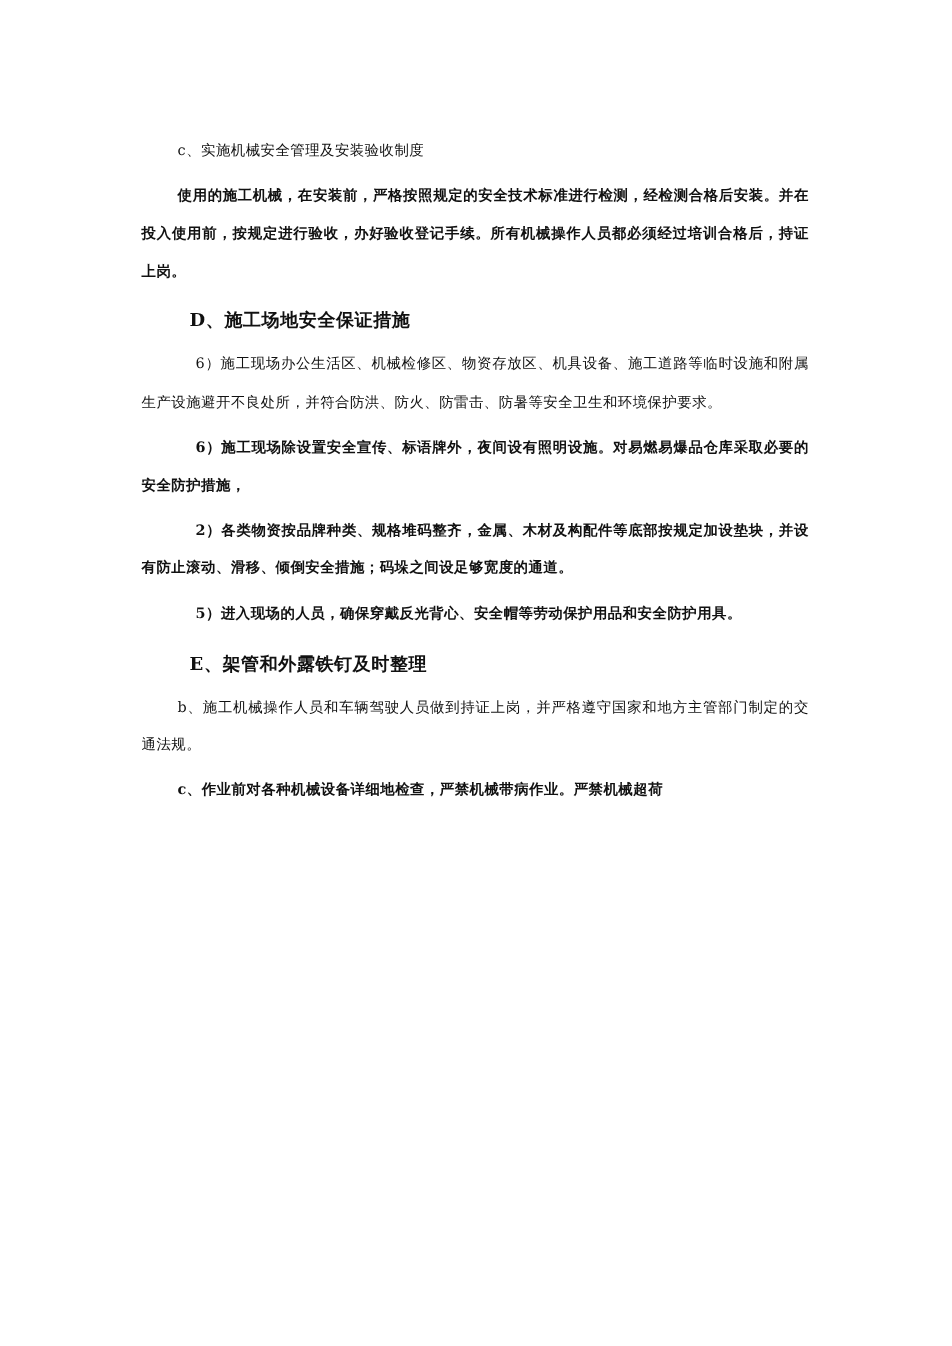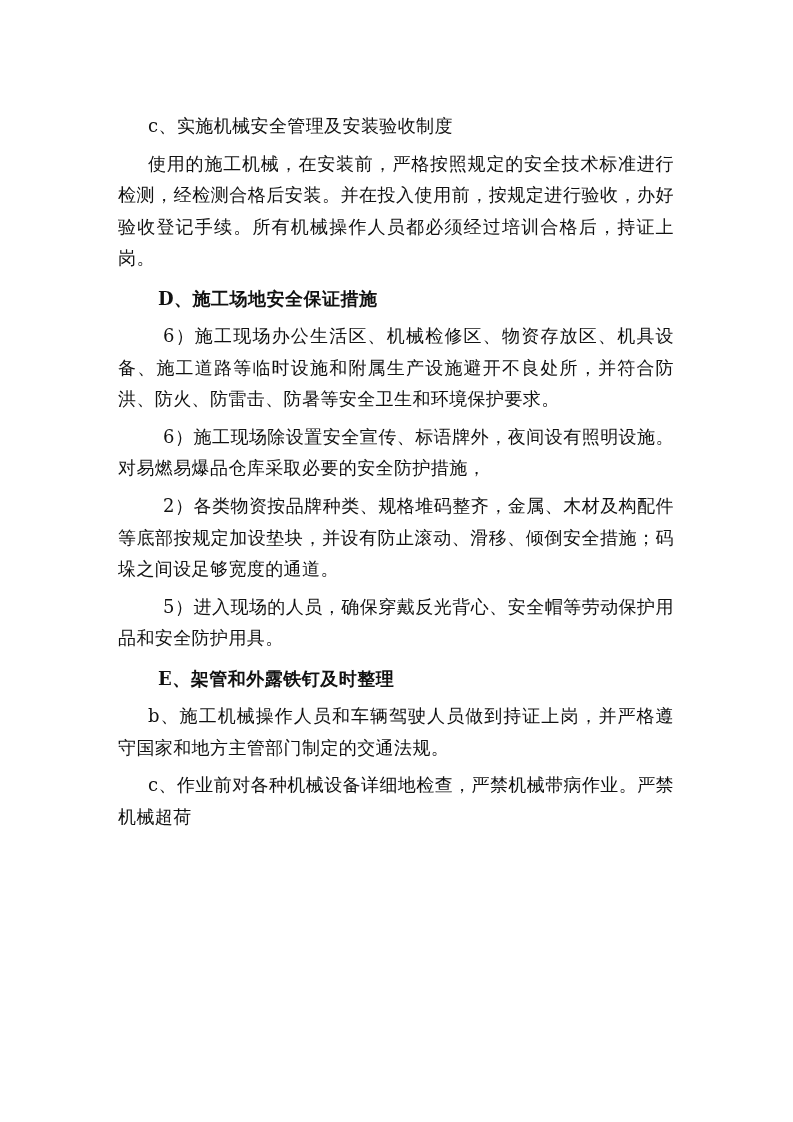--- a/index.html
+++ b/index.html
@@ -1,23 +1,23 @@
 <!DOCTYPE html>
 <html><head>
 <meta charset="utf-8">
 <style>
   html, body { margin: 0; padding: 0; background: #ffffff; }
   body { width: 793px; height: 1122px; position: relative; overflow: hidden;
          font-family: "DejaVu Serif", "Liberation Serif", serif; color: #111; }
   .page { position: absolute; left: 118px; top: 110px; width: 556px; }
-  .p { font-size: 18px; line-height: 31.6px; margin: 0 0 0 0; text-indent: 0; letter-spacing: 0.4px; text-align: justify; }
-  .p + .p { margin-top: 6px; }
+  .p { font-size: 12px; line-height: 31.6px; margin: 0 0 0 0; text-indent: 0; letter-spacing: 0.4px; text-align: justify; }
+  .p + .p { margin-top: 6px; font-weight: bold; }
   .indent { text-indent: 30px; }
   .indent-sub { text-indent: 45px; }
-  .h { font-size: 18px; font-weight: bold; line-height: 34px; margin: 8px 0 4px 40px; letter-spacing: 0.5px; }
+  .h { font-size: 15px; font-weight: bold; line-height: 34px; margin: 8px 0 4px 40px; letter-spacing: 0.5px; }
 </style>
 </head>
 <body>
 
 <div class="page">
   <p class="p indent" style="text-indent:30px">c、实施机械安全管理及安装验收制度</p>
   <p class="p indent">使用的施工机械，在安装前，严格按照规定的安全技术标准进行检测，经检测合格后安装。并在投入使用前，按规定进行验收，办好验收登记手续。所有机械操作人员都必须经过培训合格后，持证上岗。</p>
   <h3 class="h">D、施工场地安全保证措施</h3>
   <p class="p indent-sub">6）施工现场办公生活区、机械检修区、物资存放区、机具设备、施工道路等临时设施和附属生产设施避开不良处所，并符合防洪、防火、防雷击、防暑等安全卫生和环境保护要求。</p>
   <p class="p indent-sub">6）施工现场除设置安全宣传、标语牌外，夜间设有照明设施。对易燃易爆品仓库采取必要的安全防护措施，</p>

